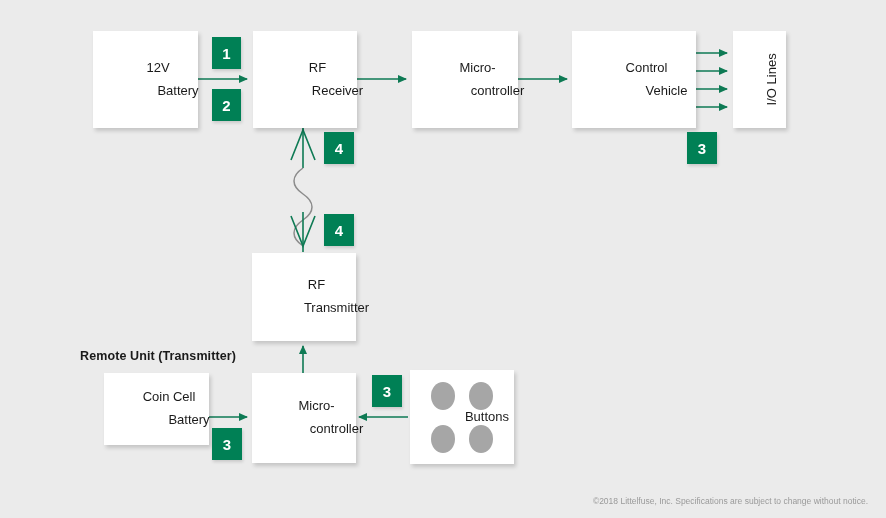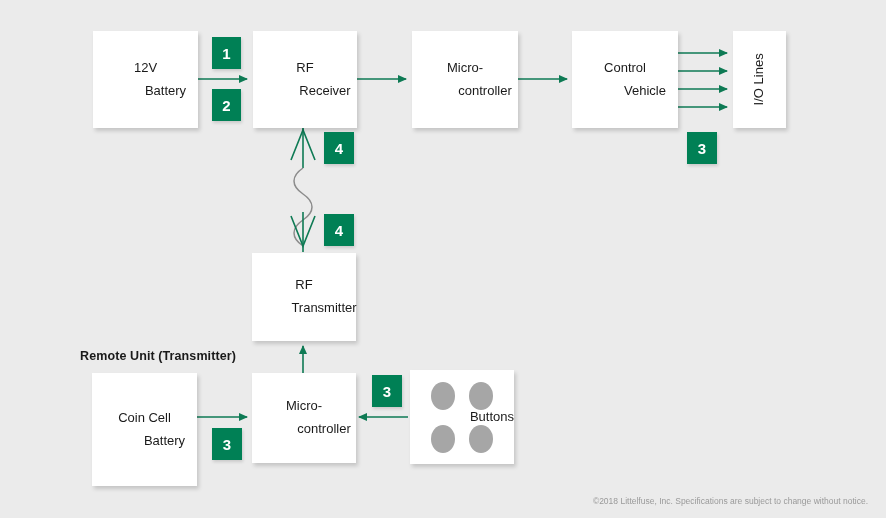--- a/index.html
+++ b/index.html
@@ -36,20 +36,21 @@
 
   
   .block {
     background: #ffffff;
     box-shadow: 2px 3px 4px rgba(0,0,0,0.16);
     display: flex;
     align-items: center;
     justify-content: center;
     text-align: center;
     box-sizing: border-box;
+    padding-left: 25px;
   }
   .block-text {
     font-size: 13px;
     line-height: 1.75;
     color: #1a1a1a;
     font-weight: normal;
     white-space: pre-line;
   }
   .block-text .l2 { display: block; margin-left: 40px; }
 
@@ -157,60 +158,60 @@
     </div>
   </div>
 
   <div class="abs block" style="left:412px; top:31px; width:106px; height:97px;">
     <div class="block-text">
       <span>Micro-</span>
       <span class="l2">controller</span>
     </div>
   </div>
 
-  <div class="abs block" style="left:572px; top:31px; width:106px; height:97px;">
+  <div class="abs block" style="left:572px; top:31px; width:124px; height:97px;">
     <div class="block-text">
       <span>Control</span>
       <span class="l2">Vehicle</span>
     </div>
   </div>
 
   <div class="abs block vertical" style="left:733px; top:31px; width:53px; height:97px;">
     <div class="block-text">
       <span>I/O Lines</span>
     </div>
   </div>
 
   <div class="abs block" style="left:252px; top:253px; width:104px; height:88px;">
     <div class="block-text">
       <span>RF</span>
       <span class="l2">Transmitter</span>
     </div>
   </div>
 
-  <div class="abs block" style="left:92px; top:373px; width:105px; height:113px;">
+  <div class="abs block" style="left:104px; top:373px; width:105px; height:72px;">
     <div class="block-text">
       <span>Coin Cell</span>
       <span class="l2">Battery</span>
     </div>
   </div>
 
   <div class="abs block" style="left:252px; top:373px; width:104px; height:90px;">
     <div class="block-text">
       <span>Micro-</span>
       <span class="l2">controller</span>
     </div>
   </div>
 
   <div class="abs block" style="left:410px; top:370px; width:104px; height:94px; display:block; position:absolute;">
     <div class="dot" style="left:21px; top:12px; width:24px; height:28px;"></div>
     <div class="dot" style="left:59px; top:12px; width:24px; height:28px;"></div>
     <div class="dot" style="left:21px; top:55px; width:24px; height:28px;"></div>
     <div class="dot" style="left:59px; top:55px; width:24px; height:28px;"></div>
-    <div class="buttons-label" style="top:39px;text-align:right;">Buttons</div>
+    <div class="buttons-label" style="top:39px;">Buttons</div>
   </div>
 
   <div class="abs badge" style="left:212px; top:37px; width:29px; height:32px;">1</div>
 
   <div class="abs badge" style="left:212px; top:89px; width:29px; height:32px;">2</div>
 
   <div class="abs badge" style="left:324px; top:132px; width:30px; height:32px;">4</div>
 
   <div class="abs badge" style="left:324px; top:214px; width:30px; height:32px;">4</div>
 

